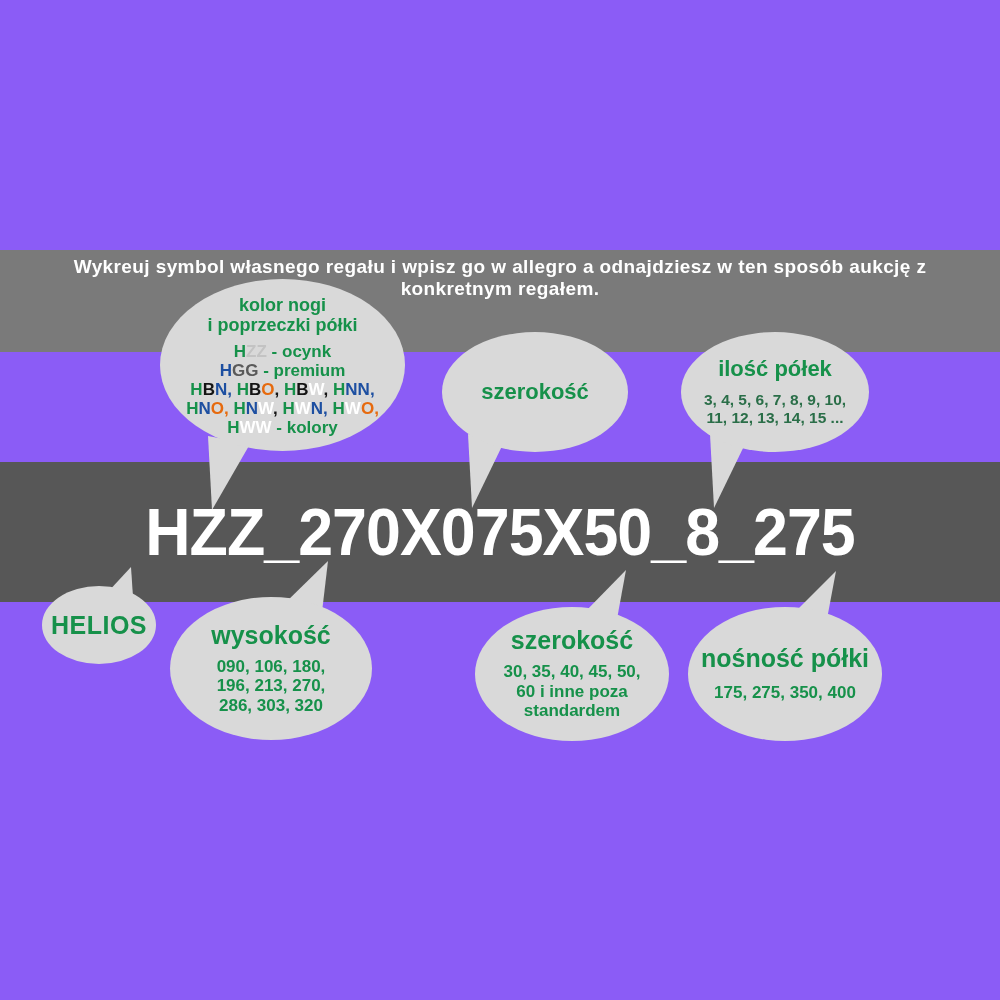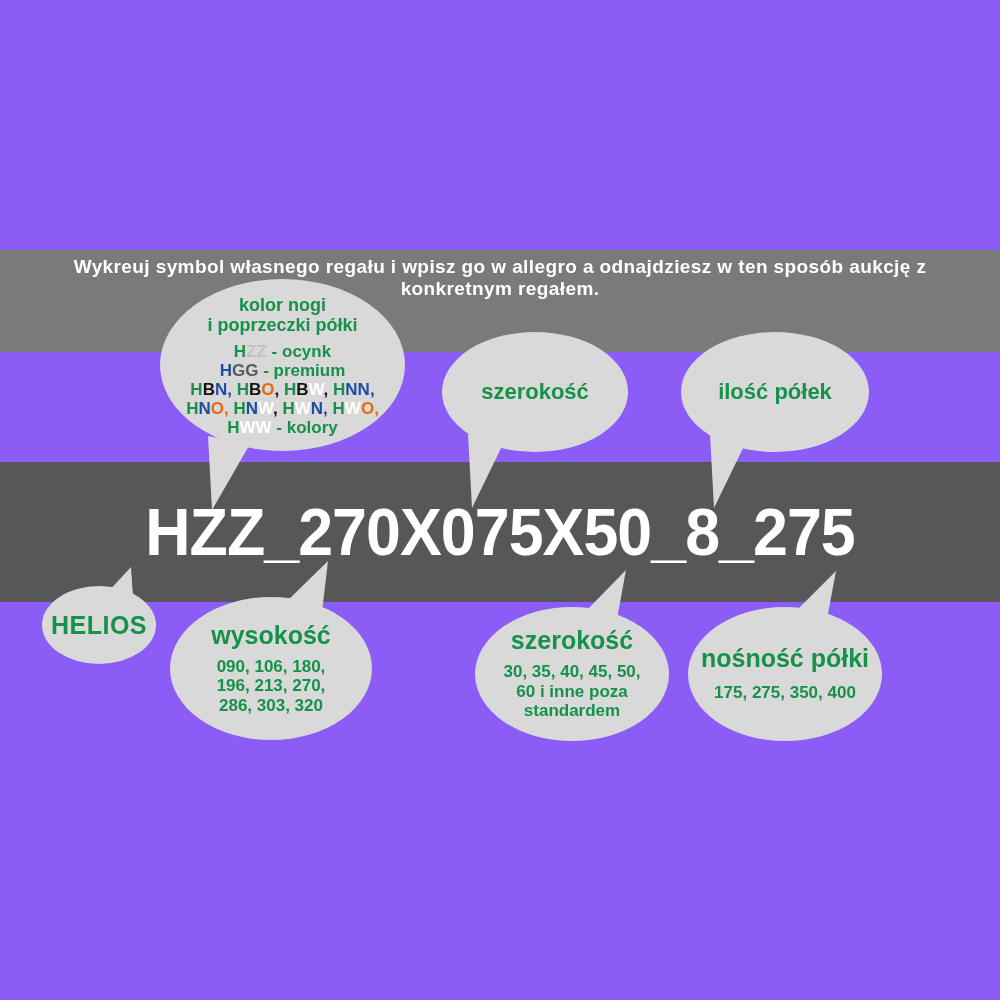--- a/index.html
+++ b/index.html
@@ -88,20 +88,24 @@
       <div><span style="color: rgb(22, 145, 74);">H</span><span style="color: rgb(255, 255, 255); text-align: right;">WW</span><span style="color: rgb(22, 145, 74);"> - kolory</span></div>
     </div>
   </div>
 
   <div class="bubble bubble-szer">
     <div class="b-title">szerokość</div>
   </div>
 
   <div class="bubble bubble-ilosc">
     <div class="b-title">ilość półek</div>
+    <div class="b-lines">
+      <div><span style="color: rgb(42, 110, 72);">3, 4, 5, 6, 7, 8, 9, 10,</span></div>
+      <div><span style="color: rgb(42, 110, 72);">11, 12, 13, 14, 15 ...</span></div>
+    </div>
   </div>
 
   <div class="bubble bubble-helios">
     <div class="b-title">HELIOS</div>
   </div>
 
   <div class="bubble bubble-wys">
     <div class="b-title">wysokość</div>
     <div class="b-lines">
       <div><span style="color: rgb(22, 145, 74);">090, 106, 180,</span></div>

